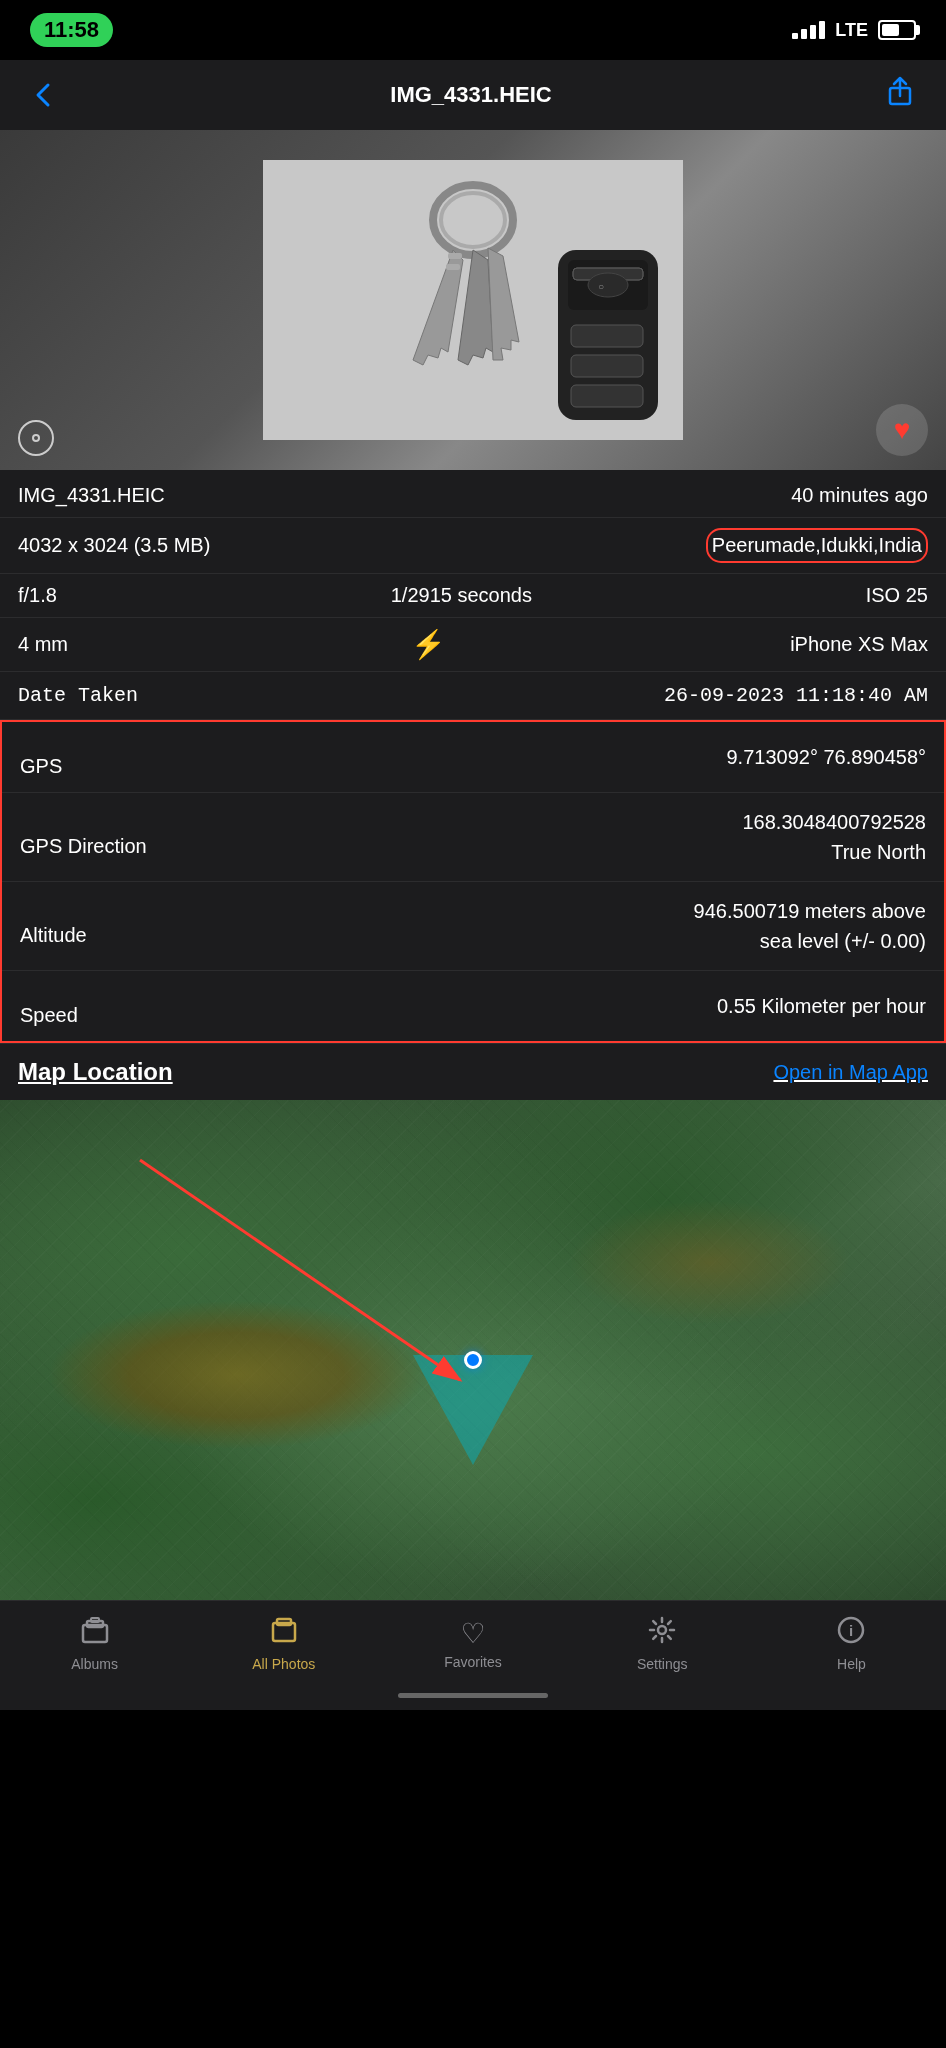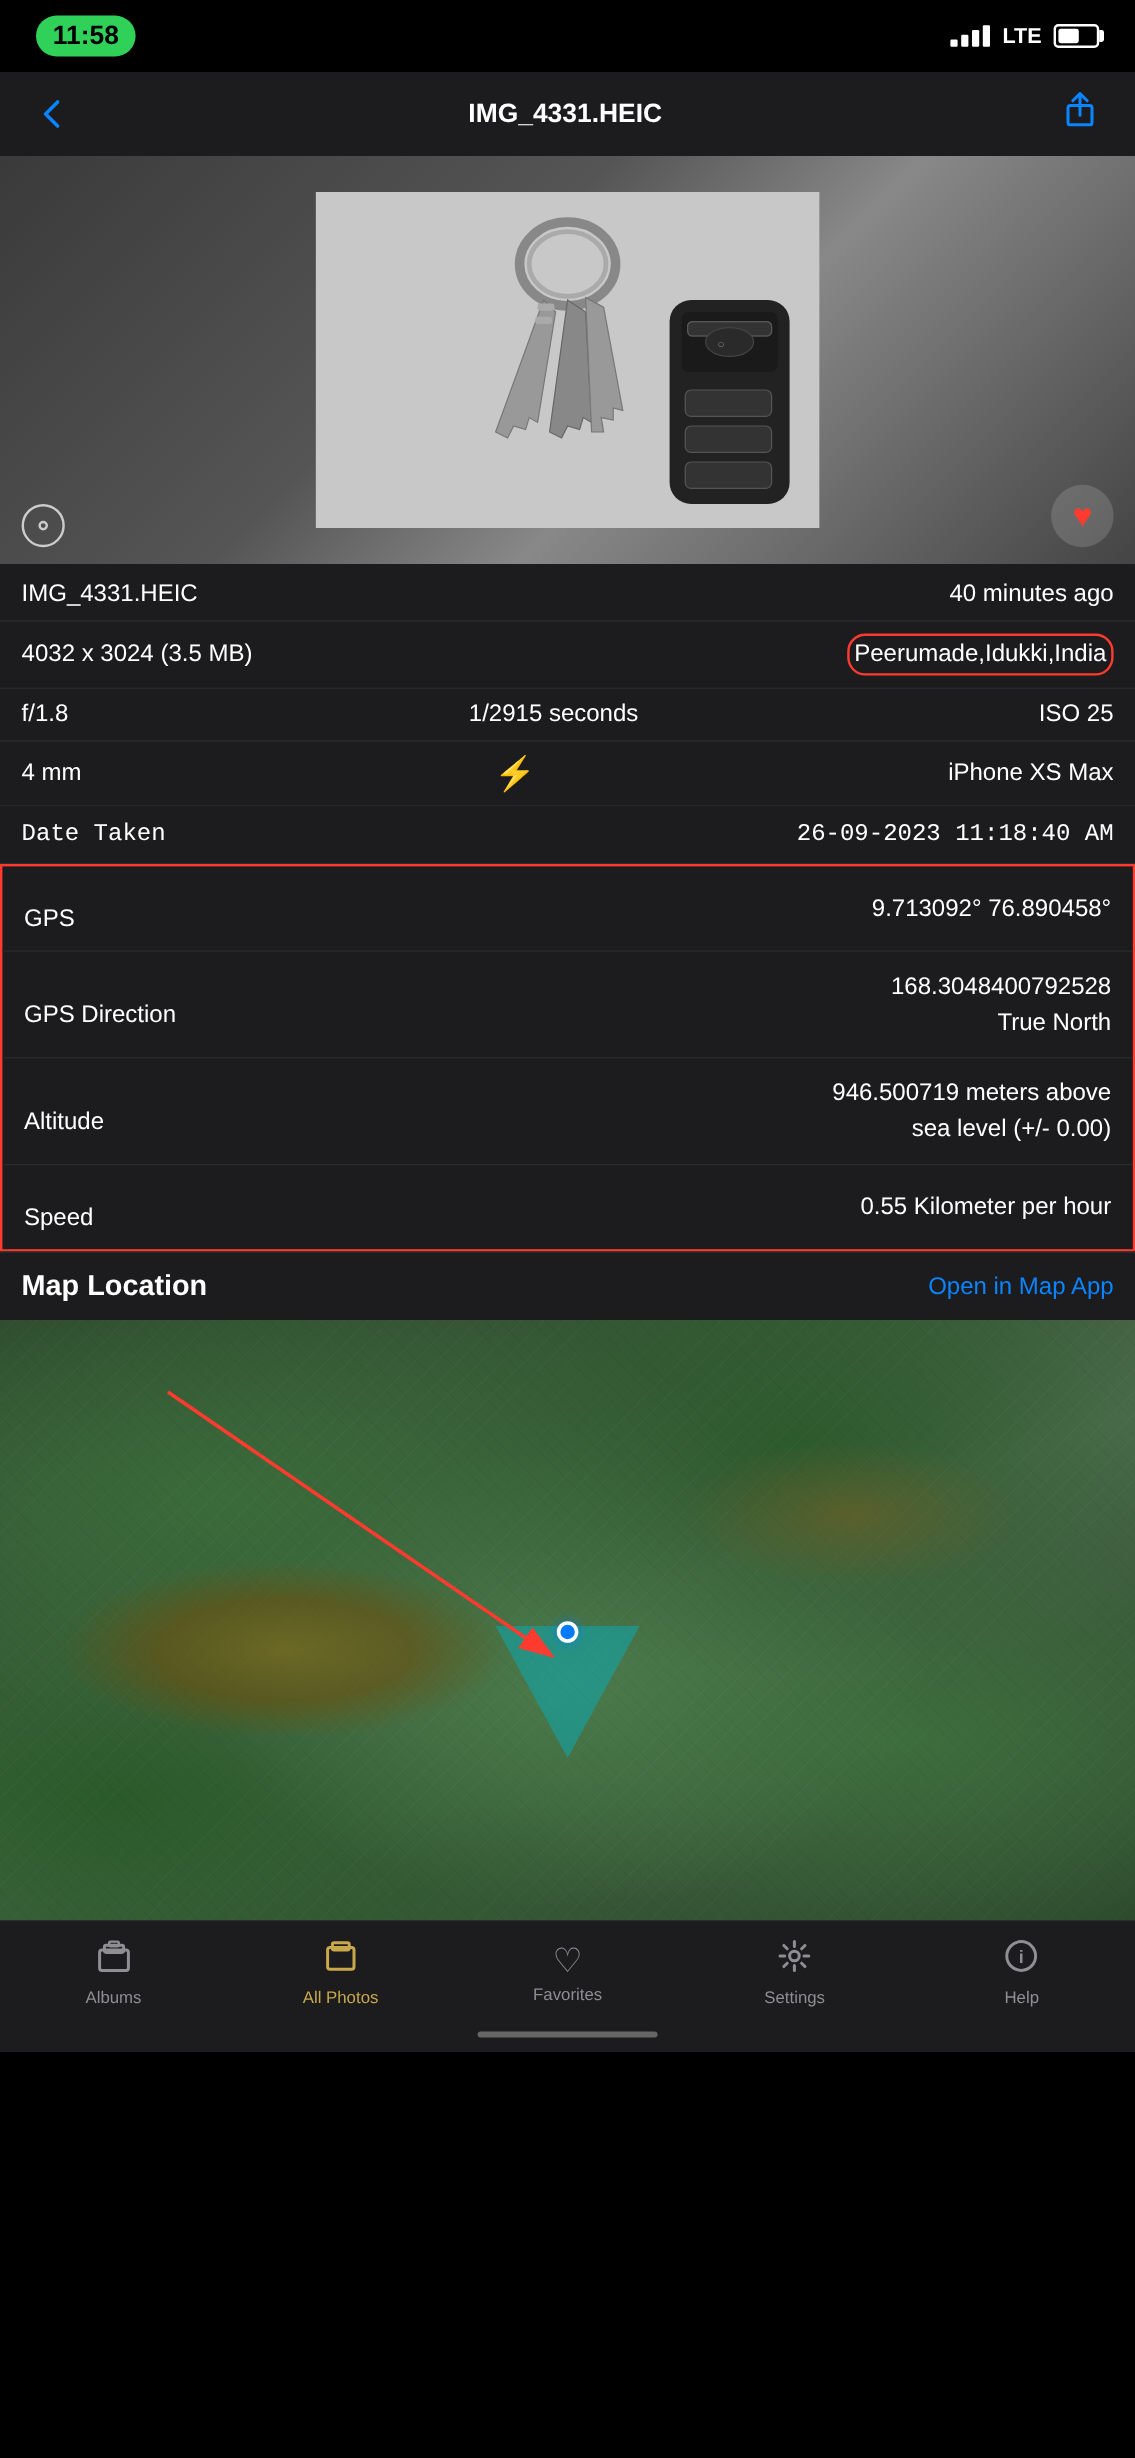--- a/index.html
+++ b/index.html
@@ -251,20 +251,21 @@
     }
 
     
     .map-header {
       display: flex;
       justify-content: space-between;
       align-items: center;
       padding: 14px 18px;
       background: #1c1c1e;
       border-top: 1px solid #2c2c2e;
+      text-decoration: underline;
     }
     .map-title {
       font-size: 24px;
       font-weight: 700;
       color: #fff;
     }
     .map-link {
       font-size: 20px;
       color: #0a84ff;
       cursor: pointer;

